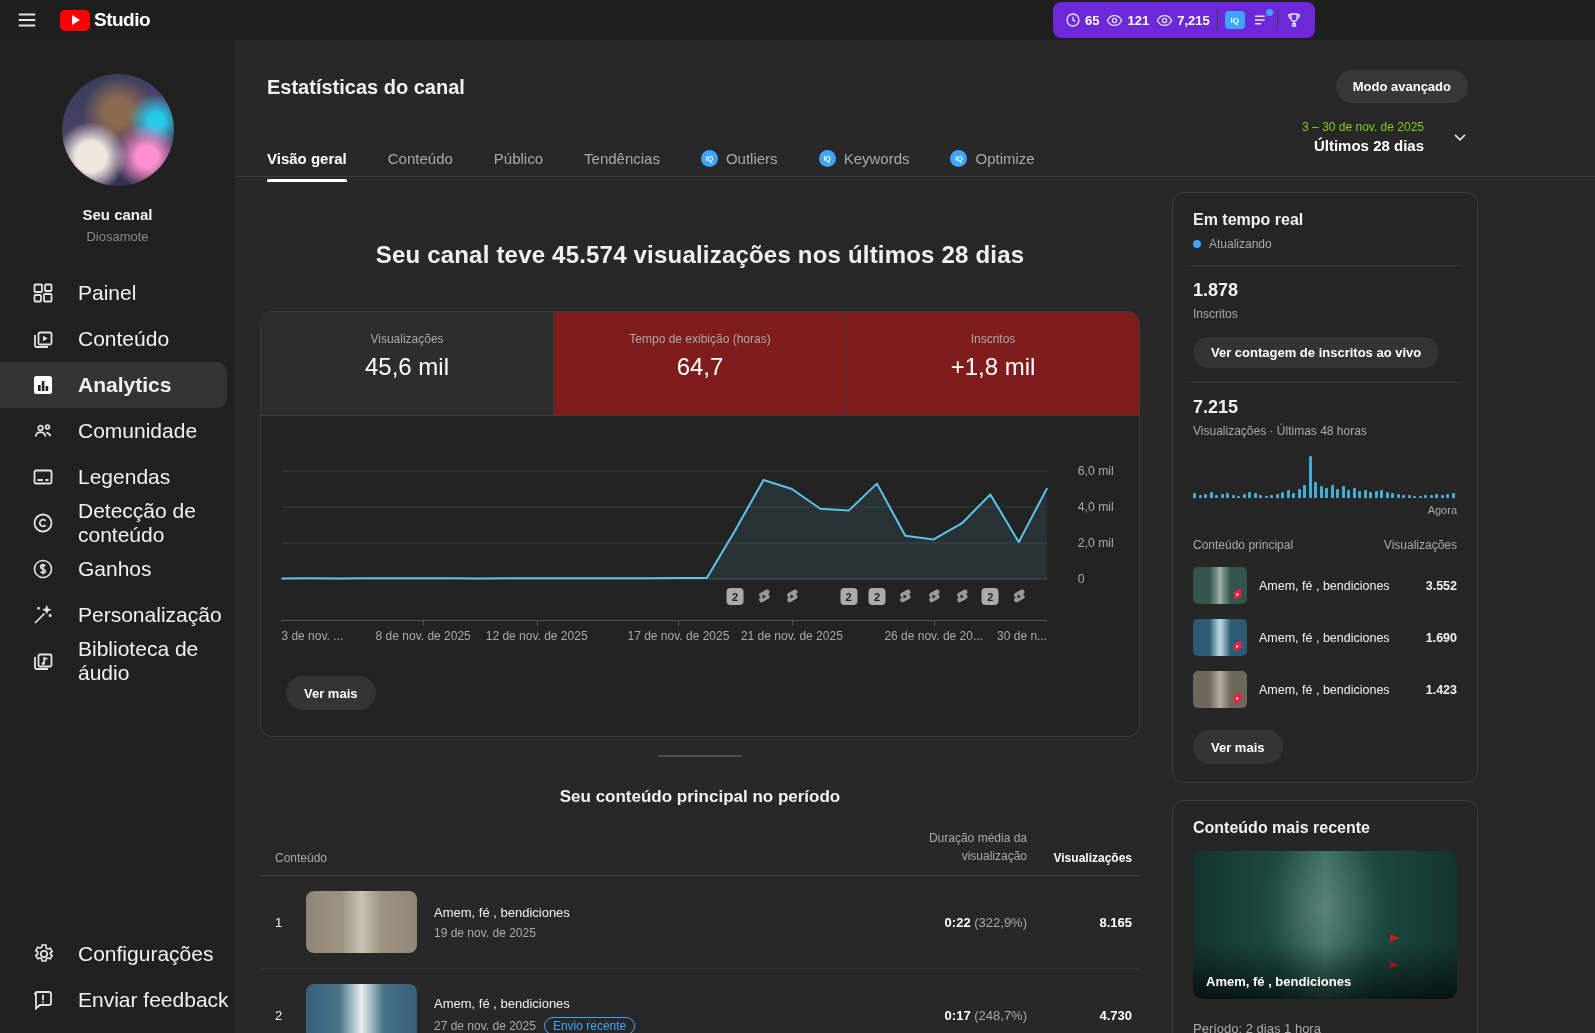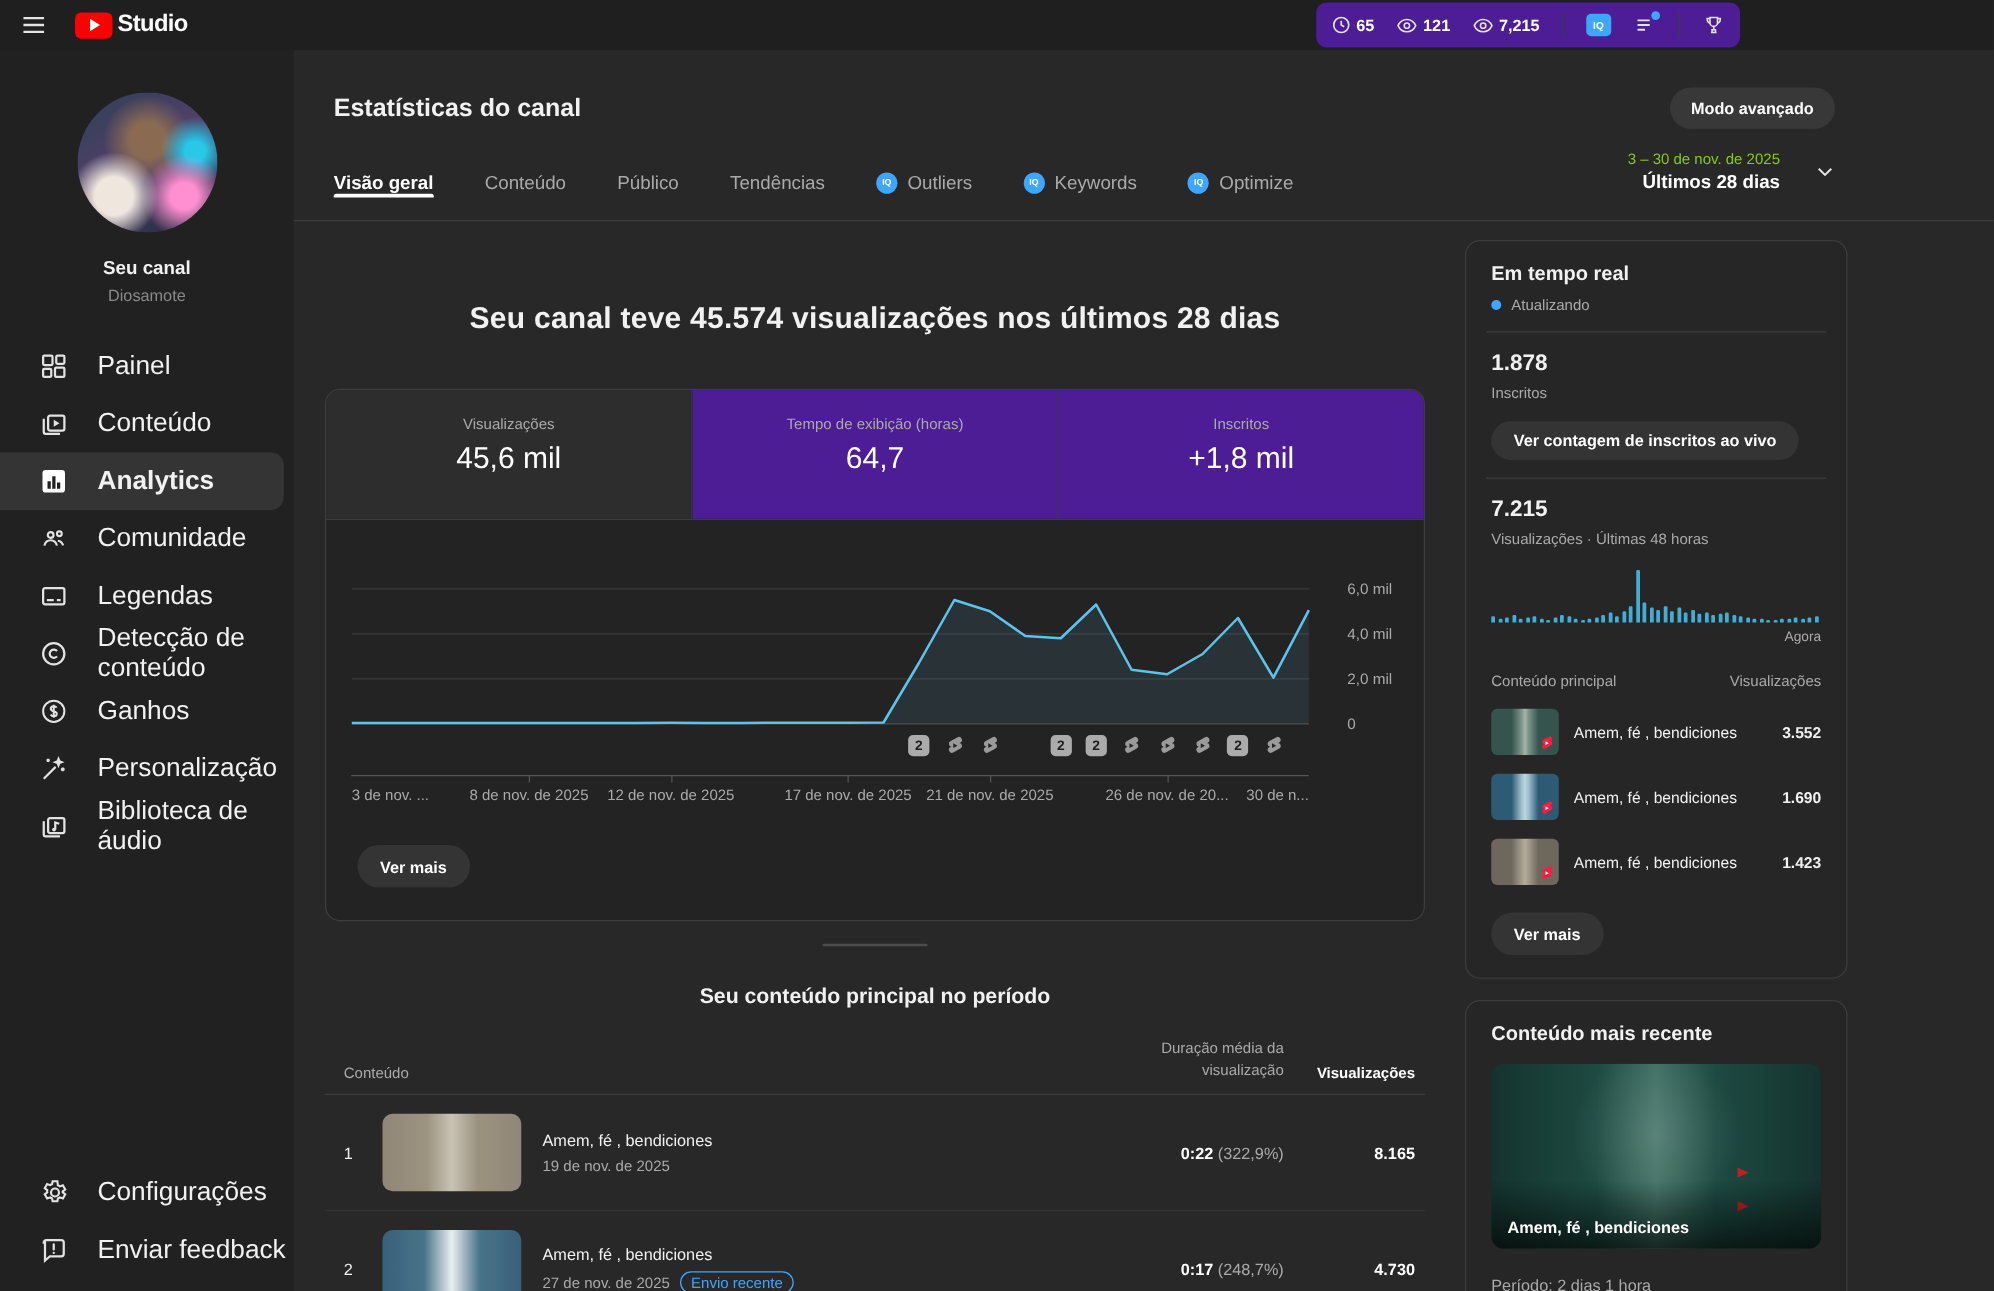--- a/index.html
+++ b/index.html
@@ -25,22 +25,22 @@
   .searchbar {
     position:absolute; left:549px; top:4px; width:497px; height:33px;
     background:#161616; border-radius:17px; display:flex; align-items:center; padding:0 14px;
   }
   .searchbar input {
     background:transparent; border:none; outline:none; color:#f1f1f1;
     font-size:15px; font-family:inherit; width:100%; margin-left:12px;
   }
   .searchbar input::placeholder { color:#8a8a8a; }
   .header-pill {
-    position:absolute; left:1053px; top:2px; height:36px; background:#4c1d95;
-    border-radius:8px; display:flex; align-items:center; padding:0 12px; gap:18px;
+    position:absolute; left:1053px; top:2px; height:36px; background:#6d28d9;
+    border-radius:8px; display:flex; align-items:center; padding:0 12px; gap:7px;
   }
   .hstat { display:flex; align-items:center; gap:4px; font-size:13px; font-weight:700; color:#fff; }
   .hsep { width:1px; height:20px; background:#3c3c3c; }
   .iq-badge { width:20px; height:18px; background:#3ea6ff; border-radius:4px; color:#fff;
     font-size:8px; font-weight:700; display:flex; align-items:center; justify-content:center; cursor:pointer; }
   .queue-wrap { position:relative; cursor:pointer; }
   .queue-dot { position:absolute; top:-2px; right:-3px; width:7px; height:7px; background:#3ea6ff; border-radius:50%; }
 
   
   .sidebar {
@@ -70,35 +70,35 @@
 
   
   .main { position:absolute; top:40px; left:235px; right:0; bottom:0; background:#282828; }
   .page-title { position:absolute; left:32px; top:36px; font-size:20px; font-weight:700; }
   .adv-btn {
     position:absolute; right:127px; top:30px; height:33px; padding:0 17px;
     background:#383838; border:none; border-radius:17px; color:#fff;
     font-size:13px; font-weight:700; font-family:inherit; cursor:pointer;
   }
   .tabs-row { position:absolute; left:32px; top:98px; display:flex; gap:41px; }
-  .tab { display:flex; align-items:center; gap:8px; font-size:15px; color:#aaa; padding-bottom:3px; cursor:pointer; position:relative; }
+  .tab { display:flex; align-items:center; gap:8px; font-size:15px; color:#aaa; padding-bottom:15px; cursor:pointer; position:relative;margin-top:12px; }
   .tab.active { color:#fff; font-weight:700; }
   .tab.active::after { content:""; position:absolute; left:0; right:0; bottom:0; height:3px; background:#fff; border-radius:2px 2px 0 0; }
   .tab .iq-circle { width:17px; height:17px; border-radius:50%; background:#3ea6ff; color:#fff; font-size:7px; font-weight:700; display:flex; align-items:center; justify-content:center; }
   .tabs-divider { position:absolute; left:0; right:0; top:136px; border-bottom:1px solid #3d3d3d; }
   .date-picker { position:absolute; right:125px; top:80px; text-align:right; cursor:pointer; display:flex; align-items:center; gap:26px; }
   .date-range { font-size:12px; color:#84cc16; }
   .date-preset { font-size:15px; font-weight:700; color:#fff; margin-top:3px; }
 
   .center-col { position:absolute; left:25px; top:137px; width:880px; }
   .headline { text-align:center; font-size:24px; font-weight:700; margin-top:64px; letter-spacing:0.2px; }
 
   .chart-card { margin-top:42px; background:#232323; border:1px solid #3d3d3d; border-radius:12px; height:426px; }
   .metric-strip { display:flex; height:104px; border-bottom:1px solid #3d3d3d; }
-  .metric-cell { flex:1; background:#4c1d95; text-align:center; padding-top:20px; cursor:pointer; border-right:1px solid #3d3d3d; }
+  .metric-cell { flex:1; background:#7f1d1d; text-align:center; padding-top:20px; cursor:pointer; border-right:1px solid #3d3d3d; }
   .metric-cell:first-child { border-radius:11px 0 0 0; }
   .metric-cell:last-child { border-right:none; border-radius:0 11px 0 0; }
   .metric-cell.active { background:#2d2d2d; }
   .metric-label { font-size:12px; color:#aaa; }
   .metric-value { font-size:24px; color:#fff; margin-top:7px; }
 
   .chart-wrap { padding-top:28px; position:relative; }
   #main-chart-svg { width:100%; height:150px; }
   #chart-markers { position:relative; height:24px; margin-top:-6px; }
   .chart-marker { position:absolute; transform:translateX(-50%); cursor:pointer; }

